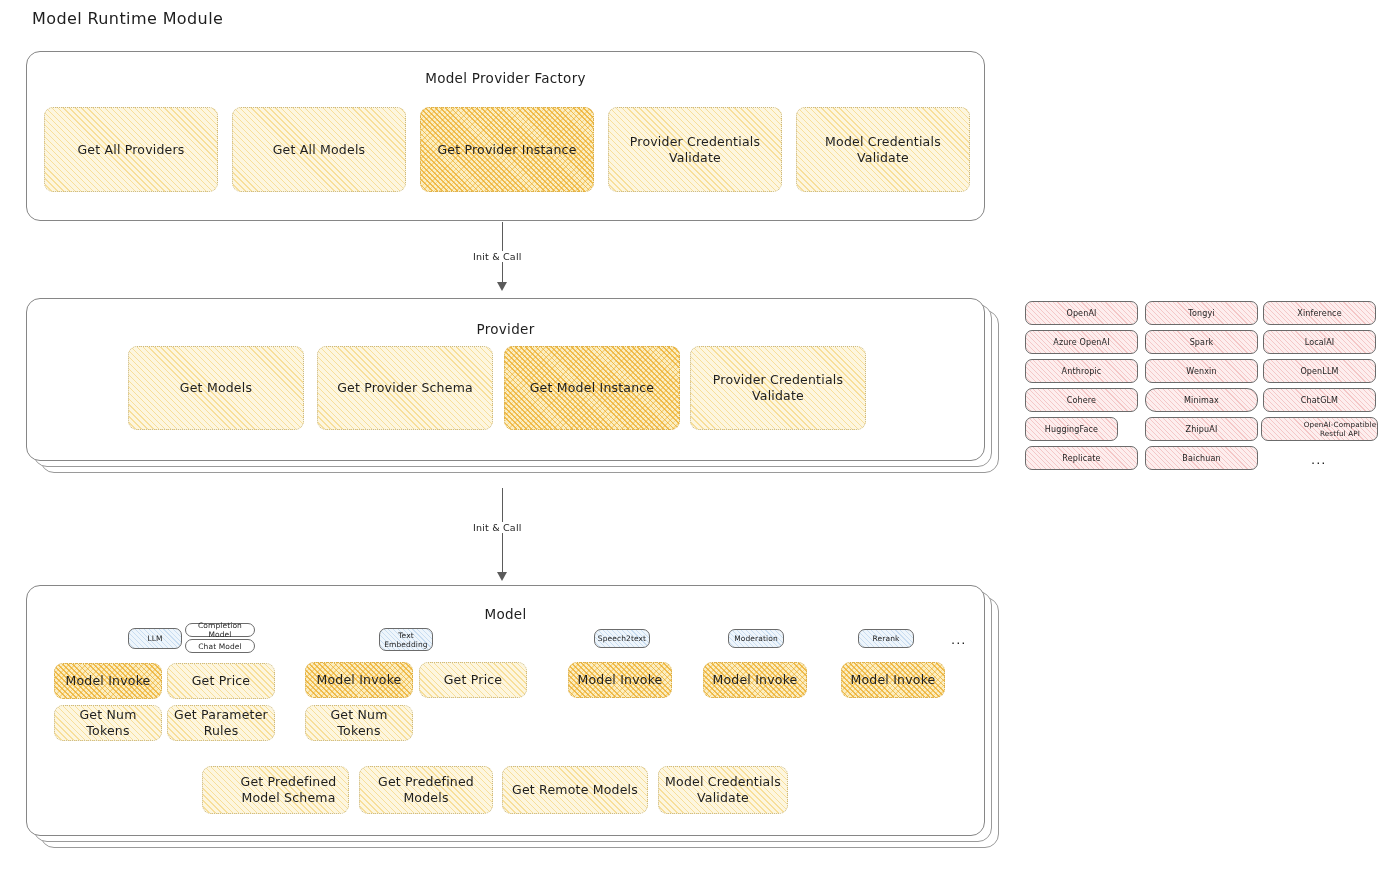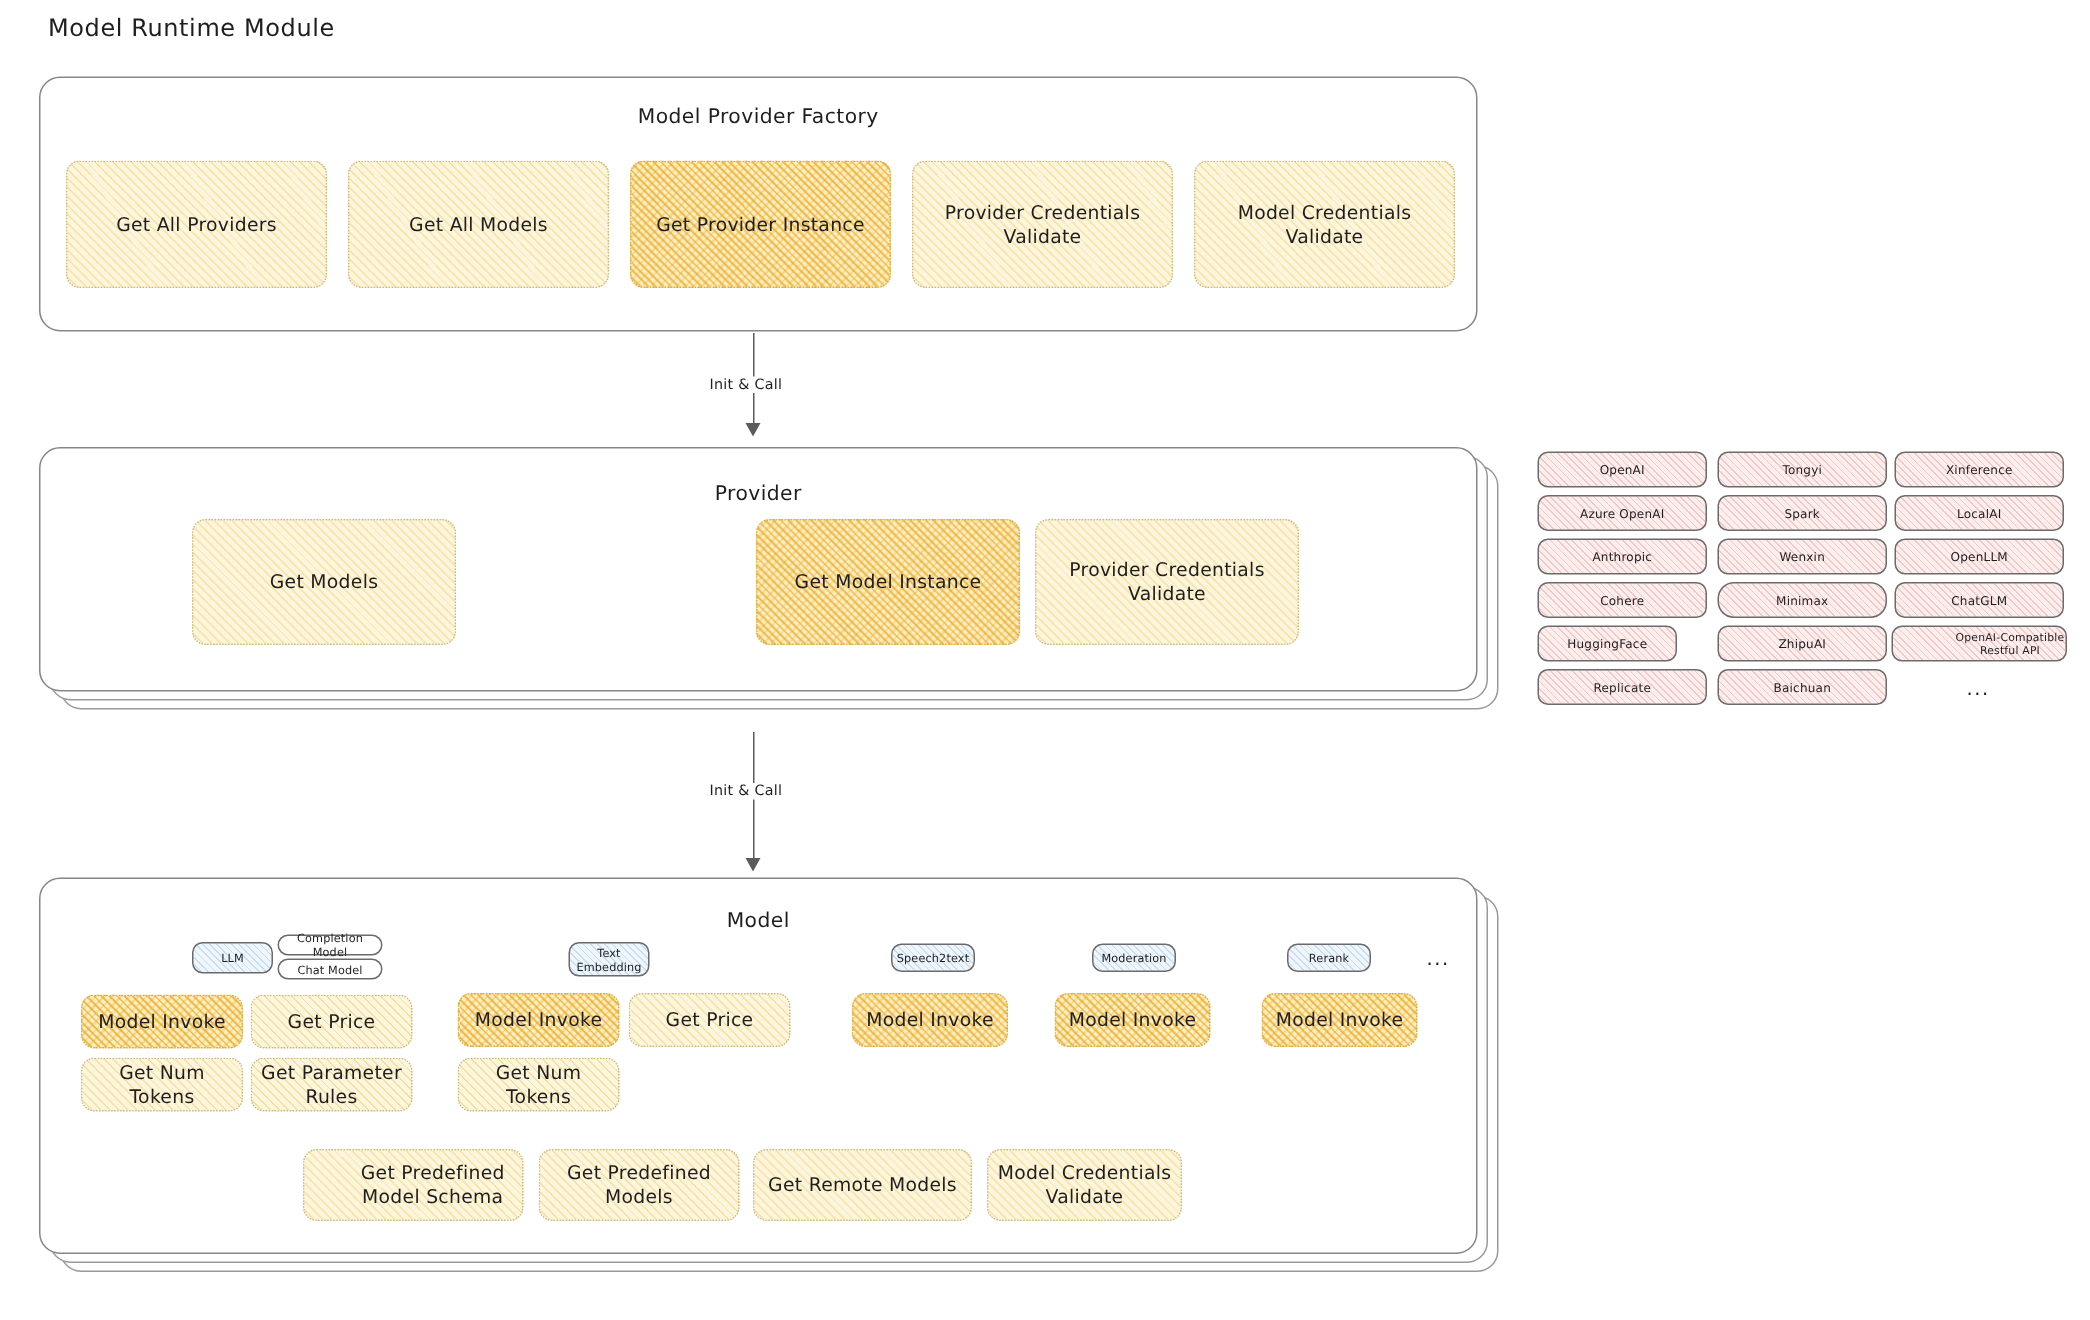--- a/index.html
+++ b/index.html
@@ -186,20 +186,21 @@
   <div class="arrow-line" style="left:502px; top:222px; height:64px;"></div>
   <div class="arrow-head" style="left:497px; top:282px;"></div>
   <div class="arrow-label" style="left:469px; top:251px;">Init &amp; Call</div>
 
   <div class="stack-layer" style="left:40px; top:310px; width:959px; height:163px;"></div>
   <div class="stack-layer" style="left:33px; top:304px; width:959px; height:163px;"></div>
   <div class="container" style="left:26px; top:298px; width:959px; height:163px; z-index:1;">
     <div class="container-title" style="top:22px;">Provider</div>
   </div>
   <div class="node light" style="left:128px; top:346px; width:176px; height:84px; z-index:2;">Get Models</div>
+  <div class="node light" style="left:317px; top:346px; width:176px; height:84px; z-index:2;">Get Provider Schema</div>
   <div class="node strong" style="left:504px; top:346px; width:176px; height:84px; z-index:2;">Get Model Instance</div>
   <div class="node light" style="left:690px; top:346px; width:176px; height:84px; z-index:2;">Provider Credentials Validate</div>
 
   <div class="pill" style="left:1025px; top:301px; width:113px;">OpenAI</div>
   <div class="pill" style="left:1025px; top:330px; width:113px;">Azure OpenAI</div>
   <div class="pill" style="left:1025px; top:359px; width:113px;">Anthropic</div>
   <div class="pill" style="left:1025px; top:388px; width:113px;">Cohere</div>
   <div class="pill" style="left:1025px; top:417px; width:93px;">HuggingFace</div>
   <div class="pill" style="left:1025px; top:446px; width:113px;">Replicate</div>
 

